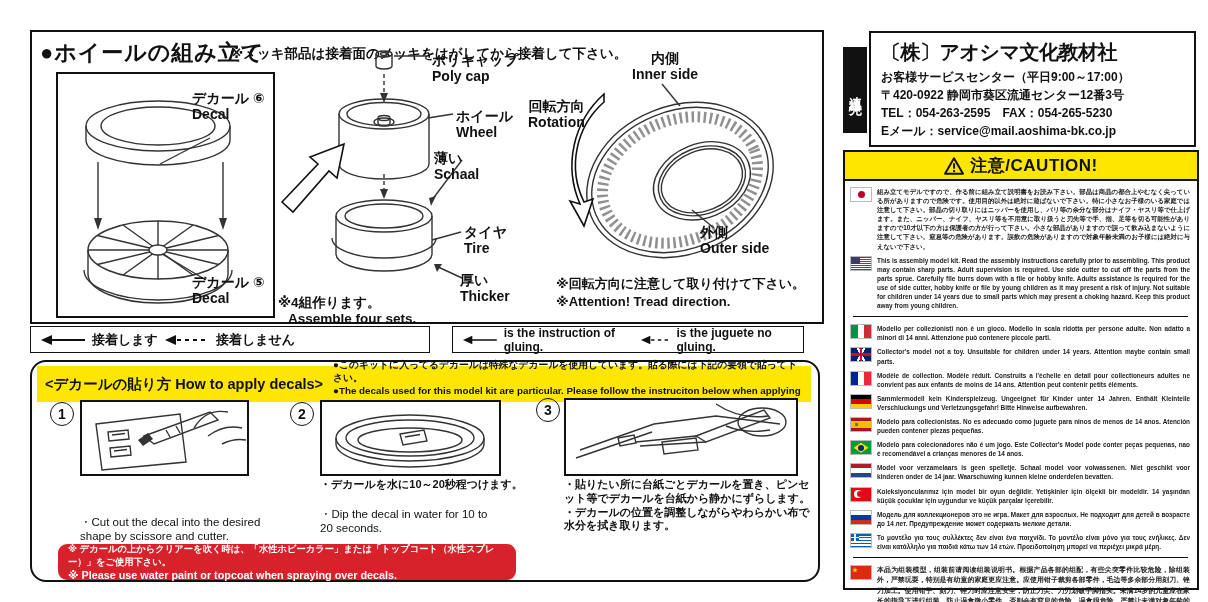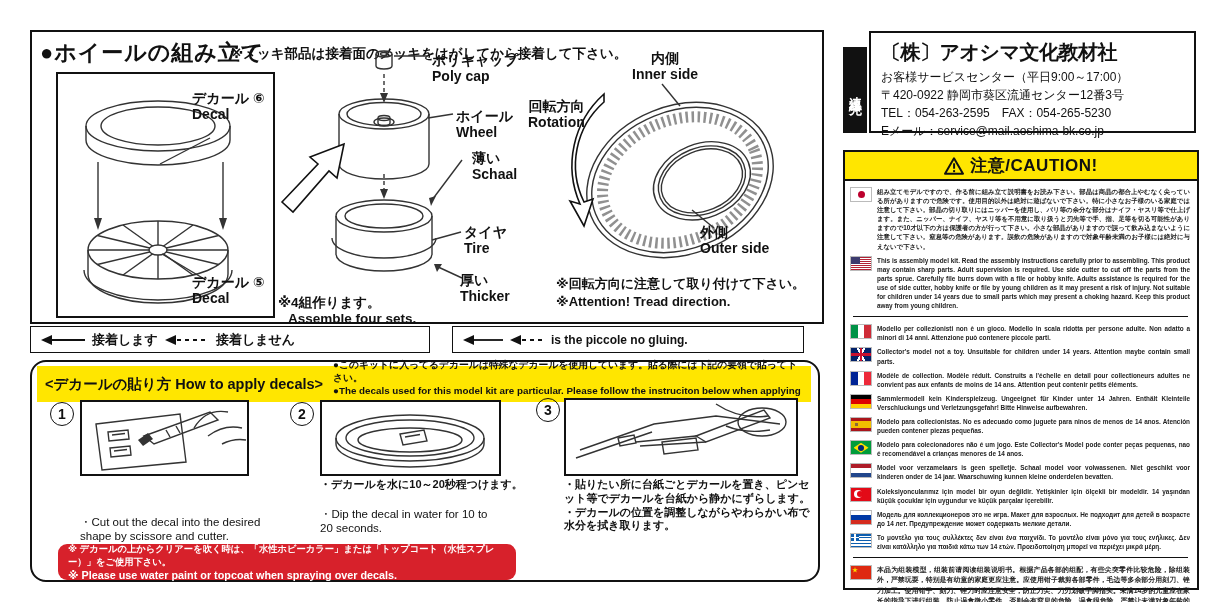--- a/index.html
+++ b/index.html
@@ -11,21 +11,21 @@
   
   #assembly-box{left:30px;top:30px;width:790px;height:290px;border:2.5px solid #111;}
   #assembly-title{left:8px;top:6px;font-size:22px;font-weight:800;letter-spacing:1px;}
   #assembly-note{left:198px;top:13px;font-size:13.5px;font-weight:700;}
   #inner-wheel-box{left:24px;top:40px;width:215px;height:242px;border:2px solid #111;}
   .dlabel{font-size:14px;font-weight:600;line-height:1.15;}
   #decal6-label{left:134px;top:16px;}
   #decal5-label{left:134px;top:200px;}
   #polycap-label{left:400px;top:20px;}
   #wheel-label{left:424px;top:76px;}
-  #thinner-label{left:440px;top:118px;}
+  #thinner-label{left:402px;top:118px;}
   #tire-label{left:432px;top:192px;}
   #thicker-label{left:428px;top:240px;}
   #foursets-note{left:246px;top:263px;font-size:13.5px;font-weight:600;line-height:1.2;}
   #inner-side-label{left:600px;top:18px;text-align:center;}
   #rotation-label{left:496px;top:66px;text-align:center;}
   #outer-side-label{left:668px;top:192px;}
   #tread-note{left:524px;top:243px;font-size:13px;font-weight:700;line-height:1.35;}
   
   .legend-box{top:326px;height:27px;border:1.5px solid #111;display:flex;align-items:center;gap:7px;padding:0 10px;box-sizing:border-box;}
   #legend-jp{left:30px;width:400px;}
@@ -50,23 +50,23 @@
   #step3-jp{left:532px;top:116px;width:252px;}
   #step3-en{left:532px;top:163px;width:258px;}
   #decal-warning{left:26px;top:182px;width:458px;height:36px;background:#D7212B;border-radius:9px;
                  color:#fff;padding:3px 10px;box-sizing:border-box;display:flex;flex-direction:column;justify-content:center;}
   #decal-warning .w-jp{font-size:9.3px;font-weight:700;}
   #decal-warning .w-en{font-size:10.8px;font-weight:600;}
   
   #contact-strip{left:843px;top:47px;width:24px;height:86px;background:#111;color:#fff;
                  display:flex;align-items:center;justify-content:center;
                  writing-mode:vertical-rl;text-orientation:upright;font-size:13px;font-weight:700;letter-spacing:3px;}
-  #contact-card{left:869px;top:31px;width:327px;height:102px;border:2px solid #111;box-sizing:border-box;padding:6px 10px;}
+  #contact-card{left:869px;top:31px;width:327px;height:116px;border:2px solid #111;box-sizing:border-box;padding:6px 10px;}
   #contact-company{font-size:20px;font-weight:800;letter-spacing:-0.5px;margin-bottom:2px;}
-  .contact-line{font-size:12px;font-weight:400;line-height:1.5;}
+  .contact-line{font-size:12px;font-weight:700;line-height:1.5;}
   
   #caution-box{left:843px;top:150px;width:356px;height:440px;border:2.5px solid #111;box-sizing:border-box;}
   #caution-header{height:27px;background:#FFE600;border-bottom:2px solid #111;
                   display:flex;align-items:center;justify-content:center;gap:6px;}
   #caution-header .ht{font-size:17px;font-weight:800;letter-spacing:0.5px;}
   #caution-body{padding:6px 7px 0 6px;}
   .c-row{display:flex;gap:6px;margin-bottom:5px;align-items:flex-start;}
   .c-row .txt{font-size:6.4px;line-height:1.42;text-align:justify;font-weight:600;color:#222;flex:1;}
   .c-row.cn .txt{font-size:6.9px;line-height:1.5;}
   .c-sep{height:0;border-top:1.5px solid #111;margin:6px 2px 7px 2px;}
@@ -257,25 +257,26 @@
     <polygon points="0,5 11,0 11,10" fill="#111"></polygon>
       <line x1="12" y1="5" x2="44" y2="5" stroke="#111" stroke-width="1.8" stroke-dasharray="4 4"></line>
   </svg>
   <span class="t">接着しません</span>
 </div>
 <div class="abs legend-box" id="legend-en">
   <svg width="40" height="10" viewBox="0 0 40 10">
     <polygon points="0,5 11,0 11,10" fill="#111"></polygon>
       <line x1="10" y1="5" x2="40" y2="5" stroke="#111" stroke-width="1.8"></line>
   </svg>
+  <span class="t">is the instruction of gluing.</span>
   <svg width="34" height="10" viewBox="0 0 34 10">
     <polygon points="0,5 11,0 11,10" fill="#111"></polygon>
       <line x1="12" y1="5" x2="34" y2="5" stroke="#111" stroke-width="1.8" stroke-dasharray="4 4"></line>
   </svg>
-  <span class="t">is the piccole no gluing.</span>
+  <span class="t">is the juguete no gluing.</span>
 </div>
 
 <div class="abs" id="decal-box">
   <div class="abs" id="decal-header">
     <span id="decal-header-title">&lt;デカールの貼り方 How to apply decals&gt;</span>
     <span id="decal-header-notes">
       <div>●このキットに入ってるデカールは特殊なデカールを使用しています。貼る際には下記の要領で貼って下さい。</div>
       <div>●The decals used for this model kit are particular. Please follow the instruciton below when applying decals.</div>
     </span>
   </div>

